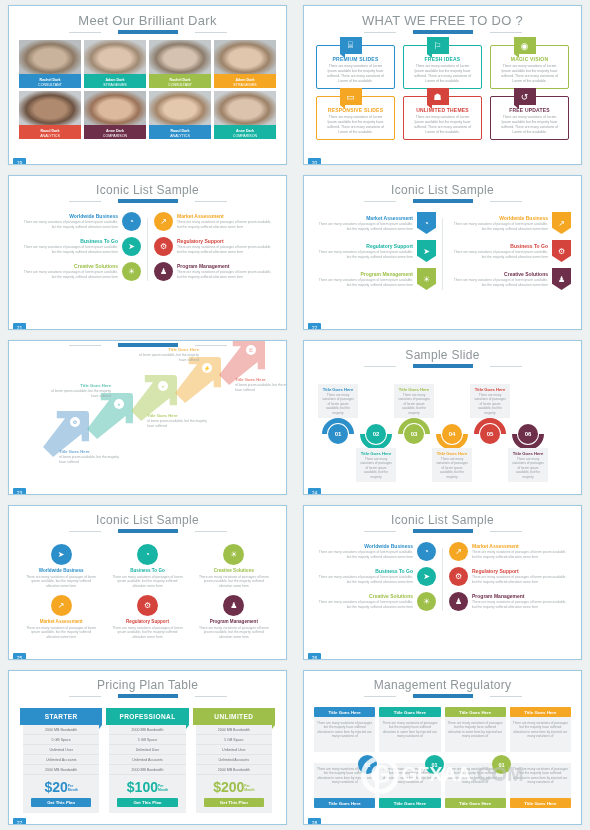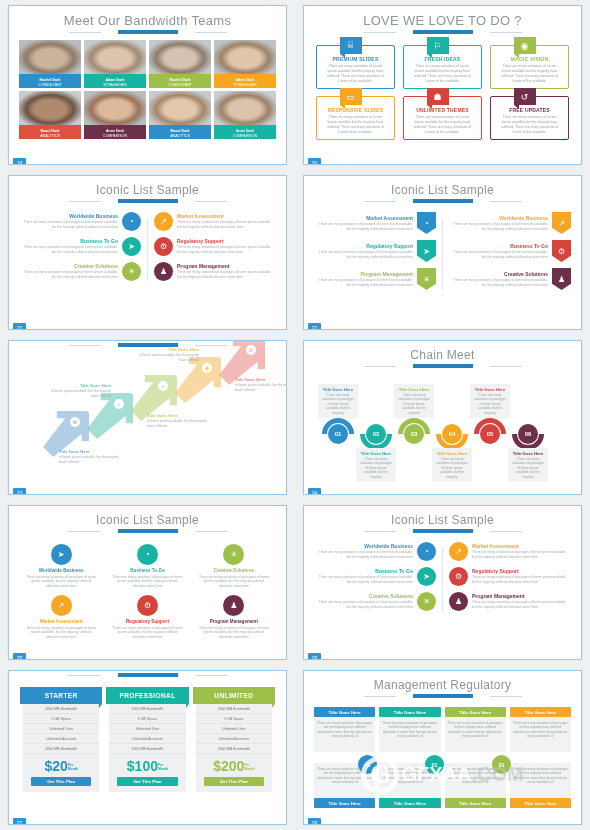--- a/index.html
+++ b/index.html
@@ -112,21 +112,21 @@
   .wm-t{font-size:20px;font-weight:bold;color:rgba(255,255,255,.88);letter-spacing:0px;margin-left:2px;}
   .wm-t .dim{color:rgba(190,195,198,.55);}
 </style>
 </head>
 <body>
 
 <div class="grid">
 
   <div class="slide-wrap">
     <div class="slide">
-      <div class="title t-lg">Meet Our Bandwidth Teams</div>
+      <div class="title t-lg">Meet Our Brilliant Dark</div>
       <div class="underline">
           <i></i>
         </div>
       <div class="team-grid" id="teamGrid">
  <div class="tcard">
    <div class="tphoto" style="background:radial-gradient(ellipse 55% 42% at 50% 38%, #c9b39c 0%, #c9b39c 46%, #8e7a66 70%, #b9bdbf 100%)"></div>
    <div class="tbar" style="background:#2d8fc9">
      <span class="n">Rachel Dark</span>
      <span class="r">CONSULTANT</span>
    </div>
@@ -180,21 +180,21 @@
      <span class="r">COMPARISON</span>
    </div>
  </div>
         </div>
       <div class="badge">19</div>
     </div>
   </div>
 
   <div class="slide-wrap">
     <div class="slide">
-      <div class="title t-lg">LOVE WE LOVE TO DO ?</div>
+      <div class="title t-lg">WHAT WE FREE TO DO ?</div>
       <div class="underline">
           <i></i>
         </div>
       <div class="love-grid" id="loveGrid">
  <div class="lcard" style="border-color:#2d8fc9">
    <div class="lflag" style="background:#2d8fc9;color:#2d8fc9">
               <span style="color:#fff">⌸</span>
             </div>
    <div class="lh" style="color:#2d8fc9">PREMIUM SLIDES</div>
    <div class="lp">There are many variations of Lorem Ipsum available but the majority have suffered. There are many variations of Lorem of the available.</div>
@@ -403,21 +403,21 @@
         <div class="ah" style="color:#e8837c">Title Goes Here</div>
         <div class="ap">of lorem ipsum available, but the majority have suffered</div>
           </div>
         </div>
       <div class="badge">23</div>
     </div>
   </div>
 
   <div class="slide-wrap">
     <div class="slide">
-      <div class="title t-md">Chain Meet</div>
+      <div class="title t-md">Sample Slide</div>
       <div class="underline">
           <i></i>
         </div>
       <div class="chain-stage" id="chainStage">
           <div style="position:absolute;left:18px;top:48px;width:32px;height:32px;border-radius:50%;
        border:5px solid #2d8fc9;clip-path:polygon(0 0,100% 0,100% 50%,0 50%);"></div>
           <div class="cnum" style="left:24px;top:54px;background:#2d8fc9">01</div>
           <div class="cbox" style="left:14px;top:14px">
         <div class="ch" style="color:#2d8fc9">Title Goes Here</div>
         <div class="cp">There are many variations of passages of lorem ipsum available, but the majority</div>
@@ -558,20 +558,21 @@
               </div>
             </div>
           </div>
         </div>
       <div class="badge">26</div>
     </div>
   </div>
 
   <div class="slide-wrap">
     <div class="slide">
+      <div class="title t-md">Pricing Plan Table</div>
       <div class="underline">
           <i></i>
         </div>
       <div class="pgrid" id="pricing">
  <div class="pcard">
    <div class="phead" style="background:#2d8fc9;color:#2d8fc9">
               <span style="color:#fff">STARTER</span>
             </div>
    <div class="pfeat">2000 MB Bandwidth</div>
             <div class="pfeat">5 GB Space</div>

